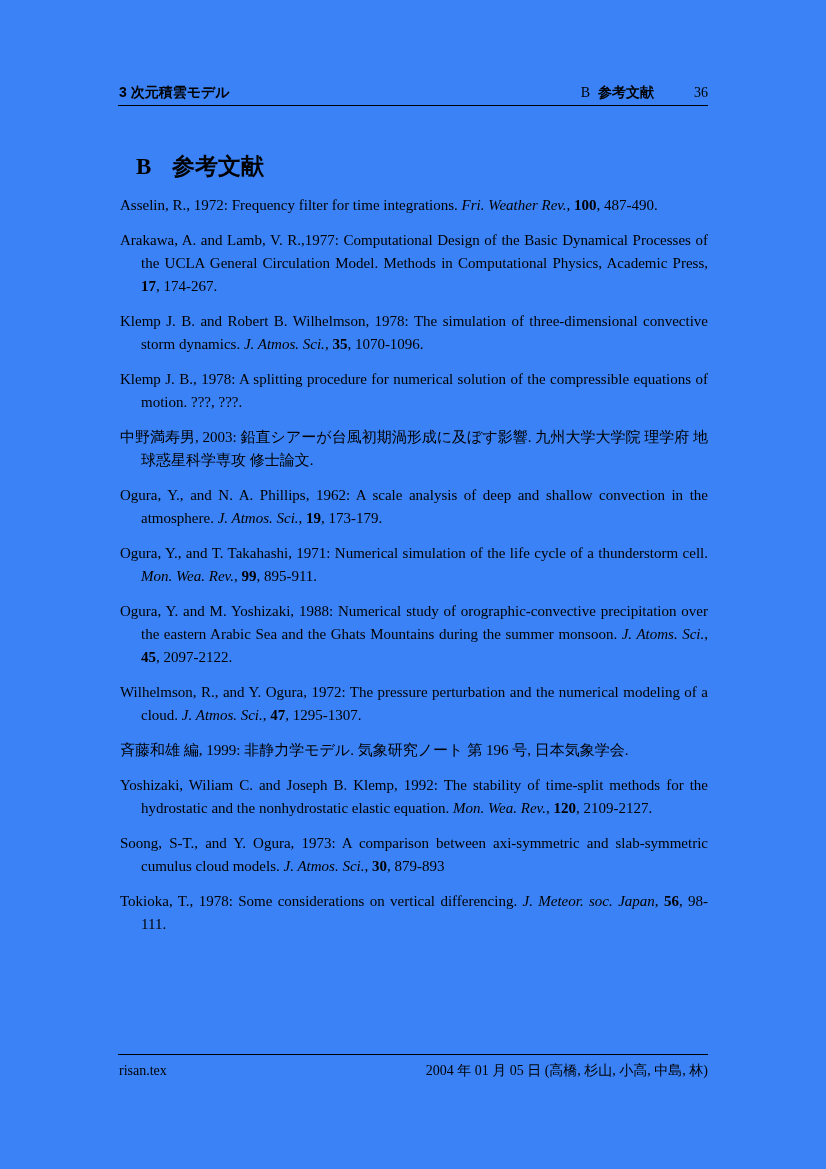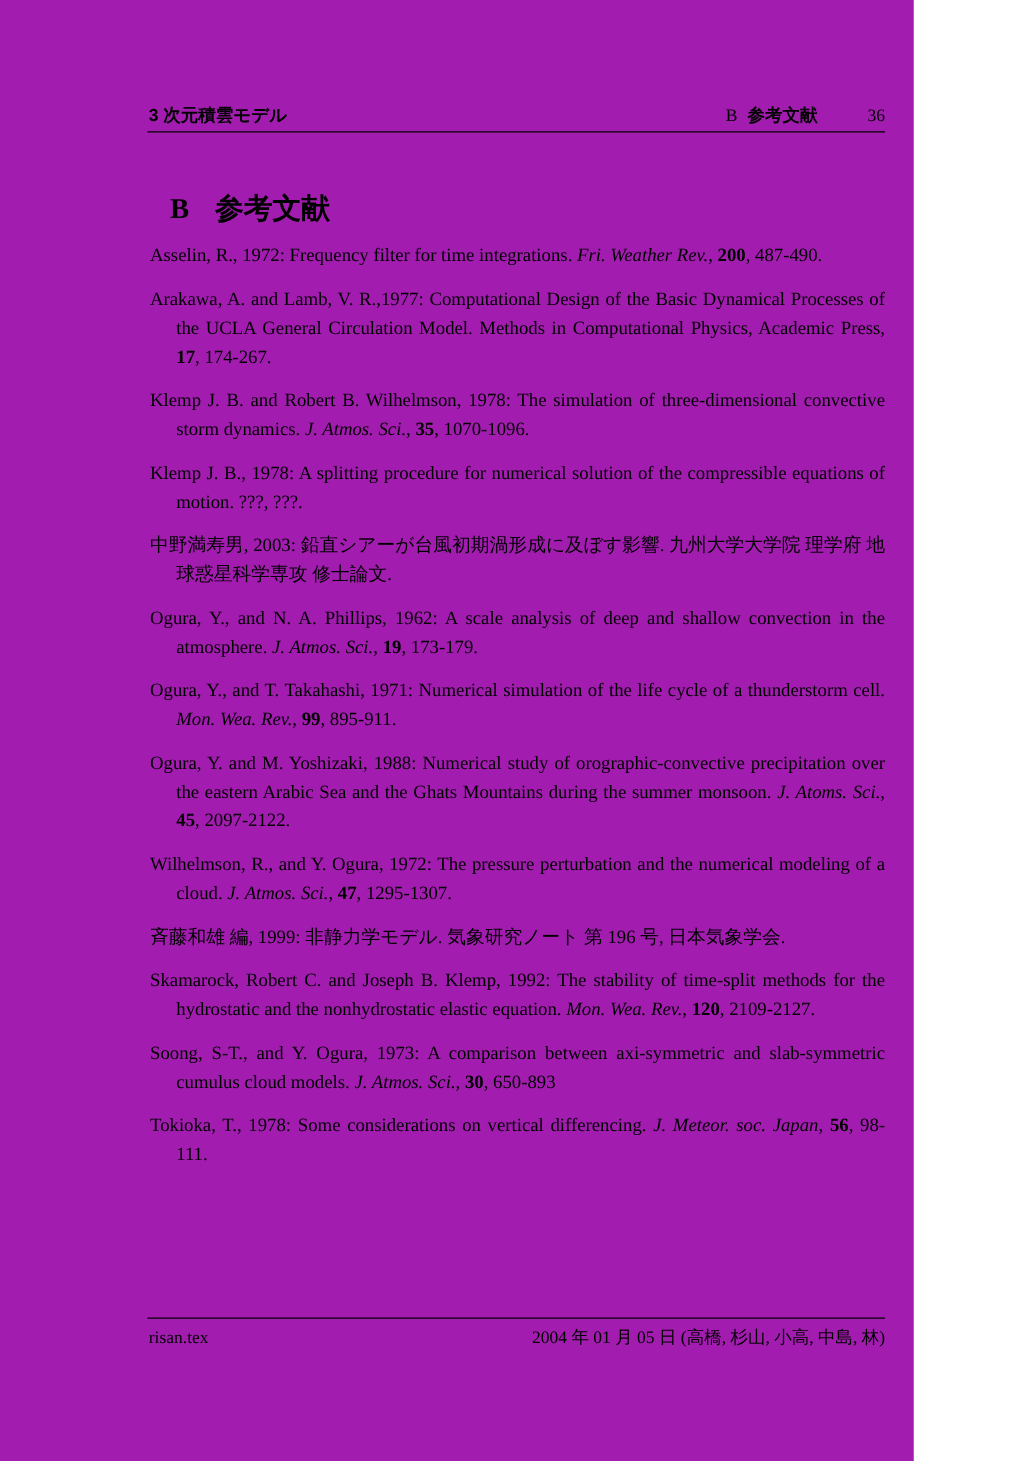--- a/index.html
+++ b/index.html
@@ -2,23 +2,23 @@
 <html><head>
 <meta charset="utf-8">
 <style>
   html, body {
     margin: 0;
     padding: 0;
     background: #ffffff;
   }
   .page {
     position: relative;
-    width: 731px;
+    width: 826px;
     height: 1169px;
-    background: #a21caf;
+    background: #3b82f6;
     overflow: hidden;
     color: #000000;
     font-family: "Liberation Serif", "DejaVu Serif", serif;
     text-decoration: underline;
   }
   
   .running-head {
     position: absolute;
     top: 84px;
     left: 119px;
@@ -110,32 +110,32 @@
   </div>
 
   <div class="rule rule-top"></div>
 
   <h1 class="section-title">
     <span class="sec-no">B</span>
     <span class="sec-label">参考文献</span>
   </h1>
 
   <div class="refs">
-      <p class="ref"><span>Asselin, R., 1972: Frequency filter for time integrations. </span><span class="it">Fri. Weather Rev.</span><span>, </span><span class="bf">200</span><span>, 487-490.</span></p>
+      <p class="ref"><span>Asselin, R., 1972: Frequency filter for time integrations. </span><span class="it">Fri. Weather Rev.</span><span>, </span><span class="bf">100</span><span>, 487-490.</span></p>
       <p class="ref"><span>Arakawa, A. and Lamb, V. R.,1977: Computational Design of the Basic Dynamical Processes of the UCLA General Circulation Model. Methods in Computational Physics, Academic Press, </span><span class="bf">17</span><span>, 174-267.</span></p>
       <p class="ref"><span>Klemp J. B. and Robert B. Wilhelmson, 1978: The simulation of three-dimensional convective storm dynamics. </span><span class="it">J. Atmos. Sci.</span><span>, </span><span class="bf">35</span><span>, 1070-1096.</span></p>
       <p class="ref"><span>Klemp J. B., 1978: A splitting procedure for numerical solution of the compressible equations of motion. ???, ???.</span></p>
       <p class="ref"><span>中野満寿男, 2003: 鉛直シアーが台風初期渦形成に及ぼす影響. 九州大学大学院 理学府 地球惑星科学専攻 修士論文.</span></p>
       <p class="ref"><span>Ogura, Y., and N. A. Phillips, 1962: A scale analysis of deep and shallow convection in the atmosphere. </span><span class="it">J. Atmos. Sci.</span><span>, </span><span class="bf">19</span><span>, 173-179.</span></p>
       <p class="ref"><span>Ogura, Y., and T. Takahashi, 1971: Numerical simulation of the life cycle of a thunderstorm cell. </span><span class="it">Mon. Wea. Rev.</span><span>, </span><span class="bf">99</span><span>, 895-911.</span></p>
       <p class="ref"><span>Ogura, Y. and M. Yoshizaki, 1988: Numerical study of orographic-convective precipitation over the eastern Arabic Sea and the Ghats Mountains during the summer monsoon. </span><span class="it">J. Atoms. Sci.</span><span>, </span><span class="bf">45</span><span>, 2097-2122.</span></p>
       <p class="ref"><span>Wilhelmson, R., and Y. Ogura, 1972: The pressure perturbation and the numerical modeling of a cloud. </span><span class="it">J. Atmos. Sci.</span><span>, </span><span class="bf">47</span><span>, 1295-1307.</span></p>
       <p class="ref"><span>斉藤和雄 編, 1999: 非静力学モデル. 気象研究ノート 第 196 号, 日本気象学会.</span></p>
-      <p class="ref"><span>Skamarock, Robert C. and Joseph B. Klemp, 1992: The stability of time-split methods for the hydrostatic and the nonhydrostatic elastic equation. </span><span class="it">Mon. Wea. Rev.</span><span>, </span><span class="bf">120</span><span>, 2109-2127.</span></p>
-      <p class="ref"><span>Soong, S-T., and Y. Ogura, 1973: A comparison between axi-symmetric and slab-symmetric cumulus cloud models. </span><span class="it">J. Atmos. Sci.</span><span>, </span><span class="bf">30</span><span>, 650-893</span></p>
+      <p class="ref"><span>Yoshizaki, Wiliam C. and Joseph B. Klemp, 1992: The stability of time-split methods for the hydrostatic and the nonhydrostatic elastic equation. </span><span class="it">Mon. Wea. Rev.</span><span>, </span><span class="bf">120</span><span>, 2109-2127.</span></p>
+      <p class="ref"><span>Soong, S-T., and Y. Ogura, 1973: A comparison between axi-symmetric and slab-symmetric cumulus cloud models. </span><span class="it">J. Atmos. Sci.</span><span>, </span><span class="bf">30</span><span>, 879-893</span></p>
       <p class="ref"><span>Tokioka, T., 1978: Some considerations on vertical differencing. </span><span class="it">J. Meteor. soc. Japan</span><span>, </span><span class="bf">56</span><span>, 98-111.</span></p>
     </div>
 
   <div class="rule rule-bottom"></div>
 
   <div class="page-footer">
     <span>risan.tex</span>
     <span>2004 年 01 月 05 日 (高橋, 杉山, 小高, 中島, 林)</span>
   </div>
 

